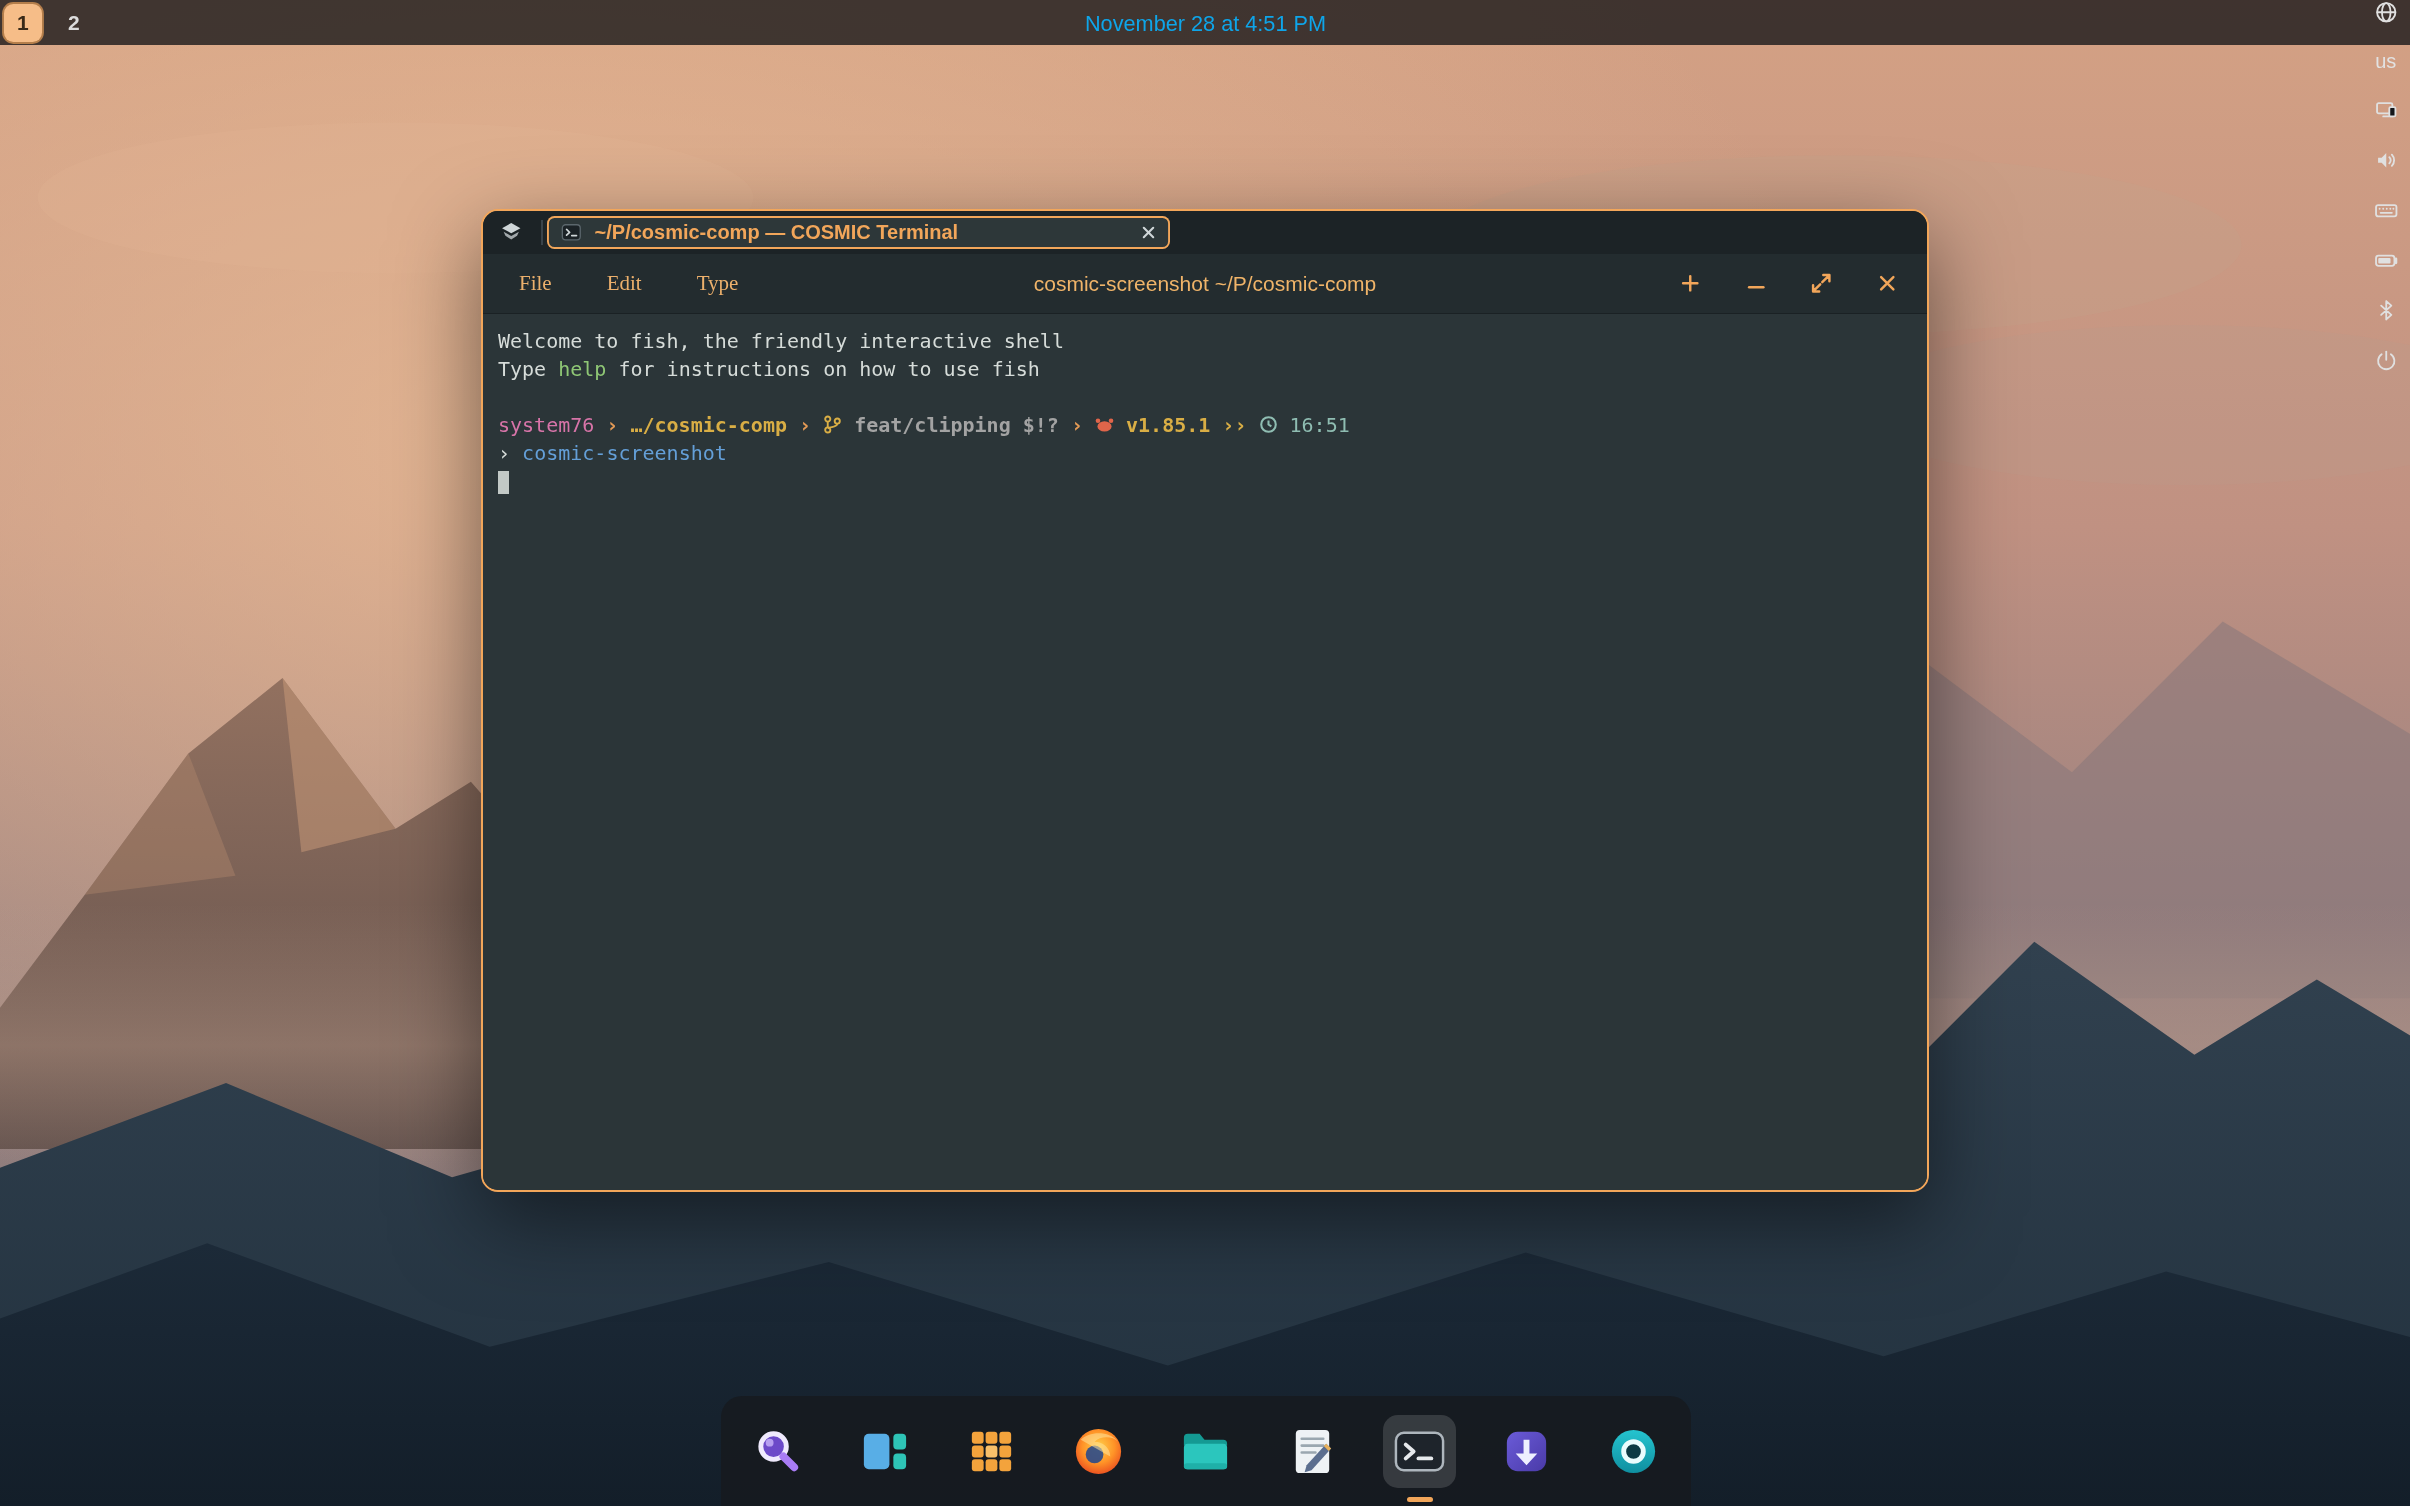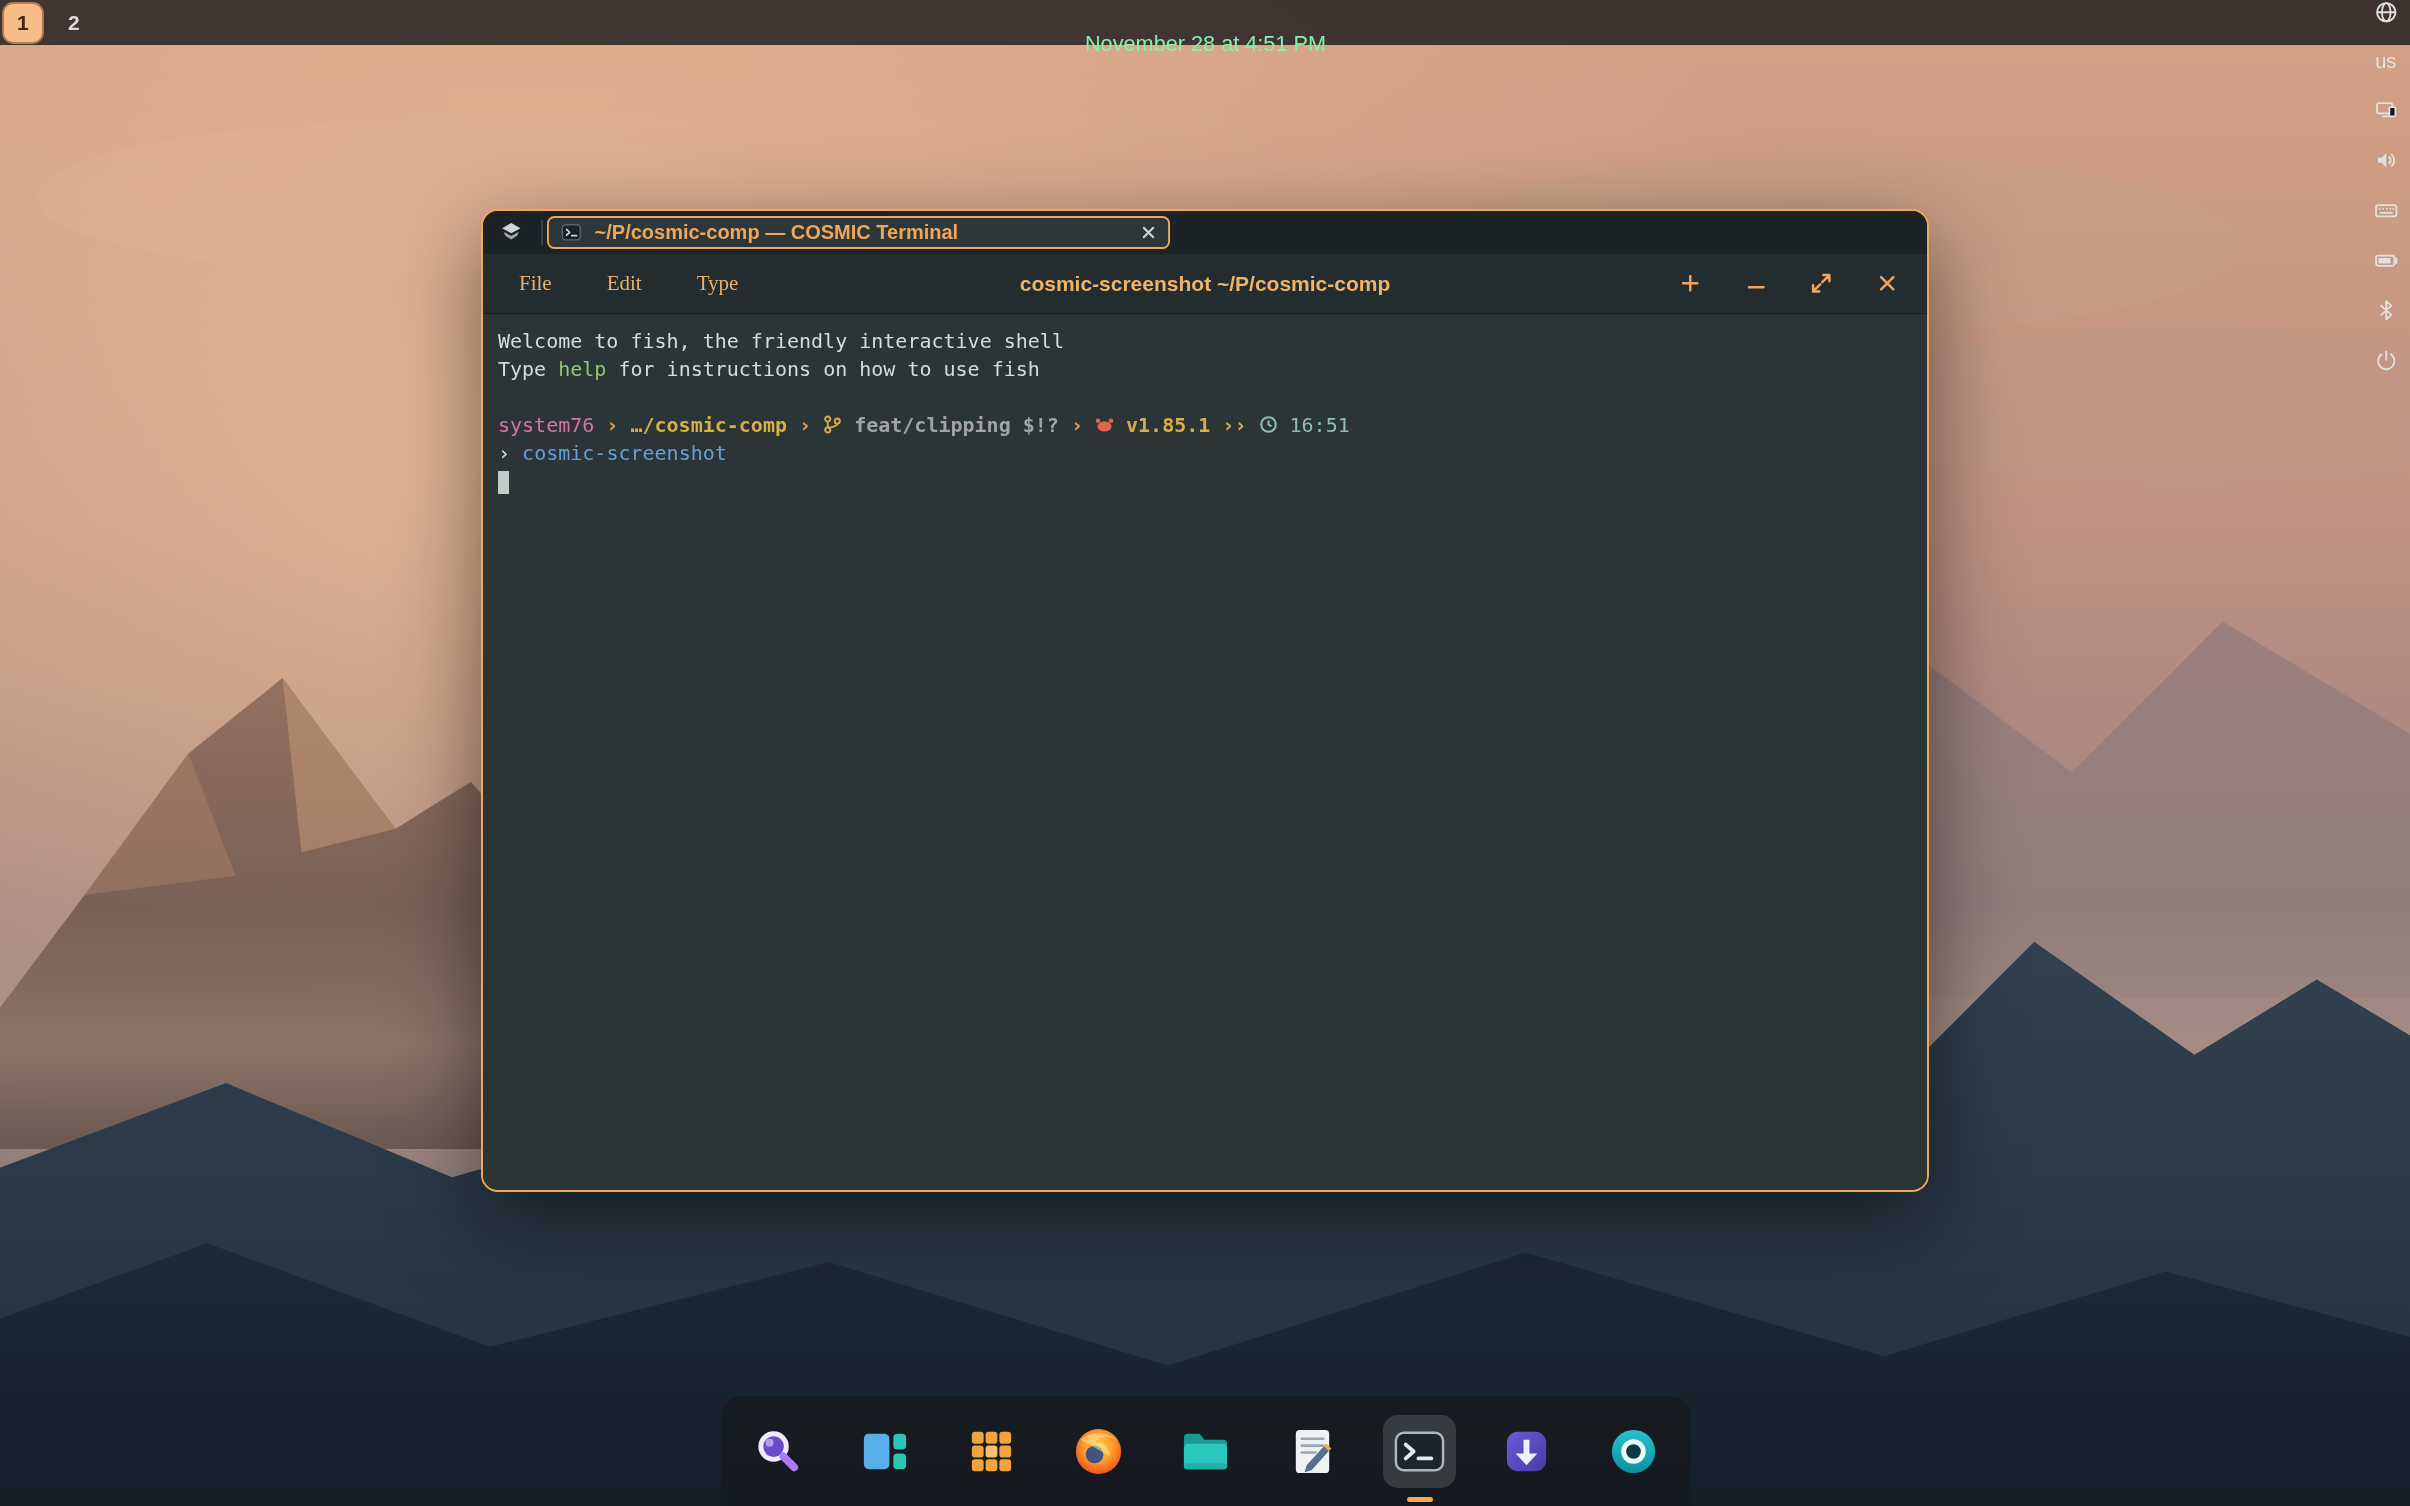--- a/index.html
+++ b/index.html
@@ -21,22 +21,22 @@
   }
   .panel-left { position:absolute; left:3.8px; top:0; bottom:0; display:flex; align-items:center; gap:13px; }
   .ws-badge {
     width:38px; height:38px; display:flex; align-items:center; justify-content:center;
     font-size:21px; font-weight:700; border-radius:9.4px; color:#dcdcdc;
     background:transparent; border:none; cursor:default;
   }
   .ws-badge.active { background:#f6bd88; color:#3a2a18; box-shadow:0 0 0 1.9px rgba(242,166,90,.65); }
   .clock {
     position:absolute; left:50%; transform:translateX(-50%);
-    font-size:21.7px; color:#86efac; background:transparent; border:none; top:0; height:47px;
-    display:flex; align-items:center;margin-top:20px;
+    font-size:21.7px; color:#0ea5e9; background:transparent; border:none; top:0; height:47px;
+    display:flex; align-items:center;
   }
   .tray { position:absolute; right:13px; top:0; bottom:0; display:flex; align-items:center; gap:25.4px;flex-direction:column; }
   .tray-btn { background:transparent; border:none; padding:0; display:flex; align-items:center; justify-content:center; color:#e0e0e0; }
   .tray-btn svg { width:24.5px; height:24.5px; stroke:#e0e0e0; fill:none; stroke-width:1.8; stroke-linecap:round; stroke-linejoin:round; }
   .kbd-layout { font-size:20px; color:#e2e2e2; }
 
   
   .window {
     position:absolute; left:481px; top:209px; width:1448px; height:983px; z-index:4;
     border:2.8px solid var(--accent); border-radius:17px; overflow:hidden;
@@ -54,21 +54,21 @@
   .tab.active { background:#2d3739; box-shadow:inset 0 0 0 1.9px var(--accent); color:var(--accent); font-weight:700; }
   .tab-glyph { flex:none; width:24.5px; height:24.5px; display:flex; align-items:center; justify-content:center; }
   .tab-glyph svg { width:22.6px; height:22.6px; }
   .tab-title { flex:1; white-space:nowrap; overflow:hidden; text-overflow:clip; }
   .tab-close { flex:none; background:transparent; border:none; padding:1.9px; display:flex; }
   .tab-close svg { width:17px; height:17px; stroke:#cfd6d8; stroke-width:2.2; stroke-linecap:round; }
 
   .header { height:60px; flex:none; background:#232c2f; border-bottom:0.9px solid #1a2124; display:flex; align-items:center; position:relative; }
   .menus { display:flex; gap:43px; padding-left:30px; }
   .menu-btn { background:transparent; border:none; font-size:21px; color:#ecb06c; font-family:Liberation Serif, serif; }
-  .win-title { position:absolute; left:50%; transform:translateX(-50%); font-size:21px; font-weight:700; color:#f0b469; white-space:nowrap; }
+  .win-title { position:absolute; left:50%; transform:translateX(-50%); font-size:21px; font-weight:400; color:#f0b469; white-space:nowrap; }
   .controls { margin-left:auto; display:flex; gap:41px; padding-right:28px; }
   .ctrl-btn { background:transparent; border:none; padding:0; display:flex; }
   .ctrl-btn svg { width:24.5px; height:24.5px; stroke:var(--accent); stroke-width:2.4; stroke-linecap:round; stroke-linejoin:round; fill:none; }
 
   .term {
     flex:1; padding:13px 15px; background:#2b3538;
     font-family:"DejaVu Sans Mono", monospace; font-size:20px; line-height:28px; color:#d6dcd9;
   }
   .term-line { white-space:pre; }
   .b { font-weight:700; }

